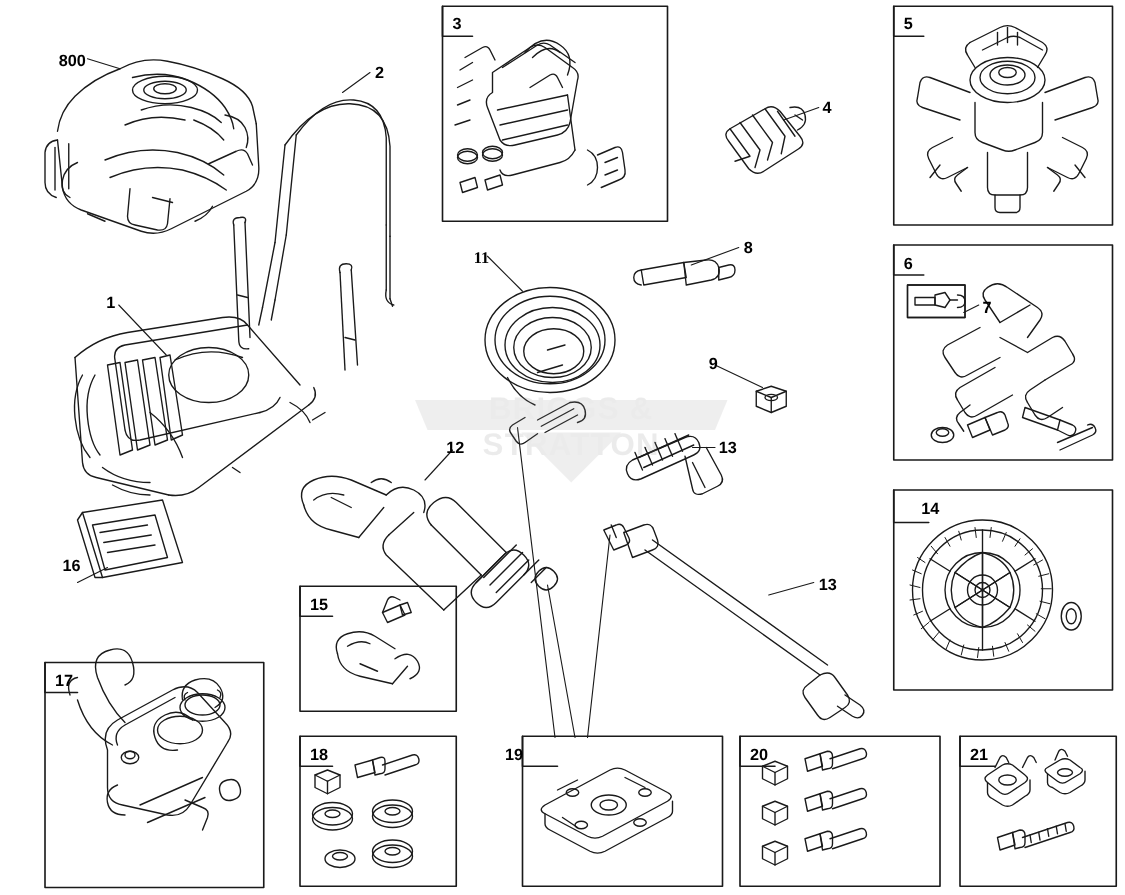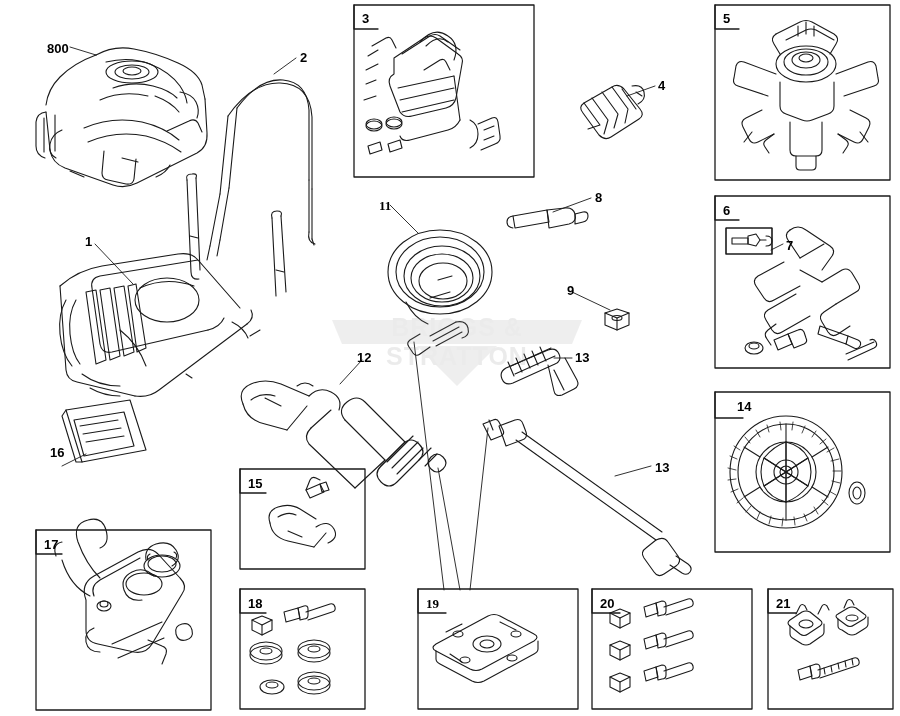--- a/index.html
+++ b/index.html
@@ -528,21 +528,21 @@
     <div class="wmtext">BRIGGS &amp; STRATTON</div>
   </div>
 
   <div class="boxnum" style="left:362px; top:12px;">3</div>
   <div class="boxnum" style="left:723px; top:12px;">5</div>
   <div class="boxnum" style="left:723px; top:204px;">6</div>
   <div class="boxnum" style="left:737px; top:400px;">14</div>
   <div class="boxnum" style="left:248px; top:477px;">15</div>
   <div class="boxnum" style="left:44px;  top:538px;">17</div>
   <div class="boxnum" style="left:248px; top:597px;">18</div>
-  <div class="boxnum" style="left:426px; top:597px;font-family:Liberation Serif, serif;">19</div>
+  <div class="boxnum" style="left:404px; top:597px;">19</div>
   <div class="boxnum" style="left:600px; top:597px;text-align:right;">20</div>
   <div class="boxnum" style="left:776px; top:597px;">21</div>
 
   <div class="callout" style="left:47px;  top:42px;">800</div>
   <div class="callout" style="left:300px; top:51px;">2</div>
   <div class="callout" style="left:658px; top:79px;">4</div>
   <div class="callout" style="left:85px;  top:235px;">1</div>
   <div class="callout" style="left:379px; top:199px;font-family:Liberation Serif, serif;">11</div>
   <div class="callout" style="left:595px; top:191px;">8</div>
   <div class="callout" style="left:567px; top:284px;">9</div>

